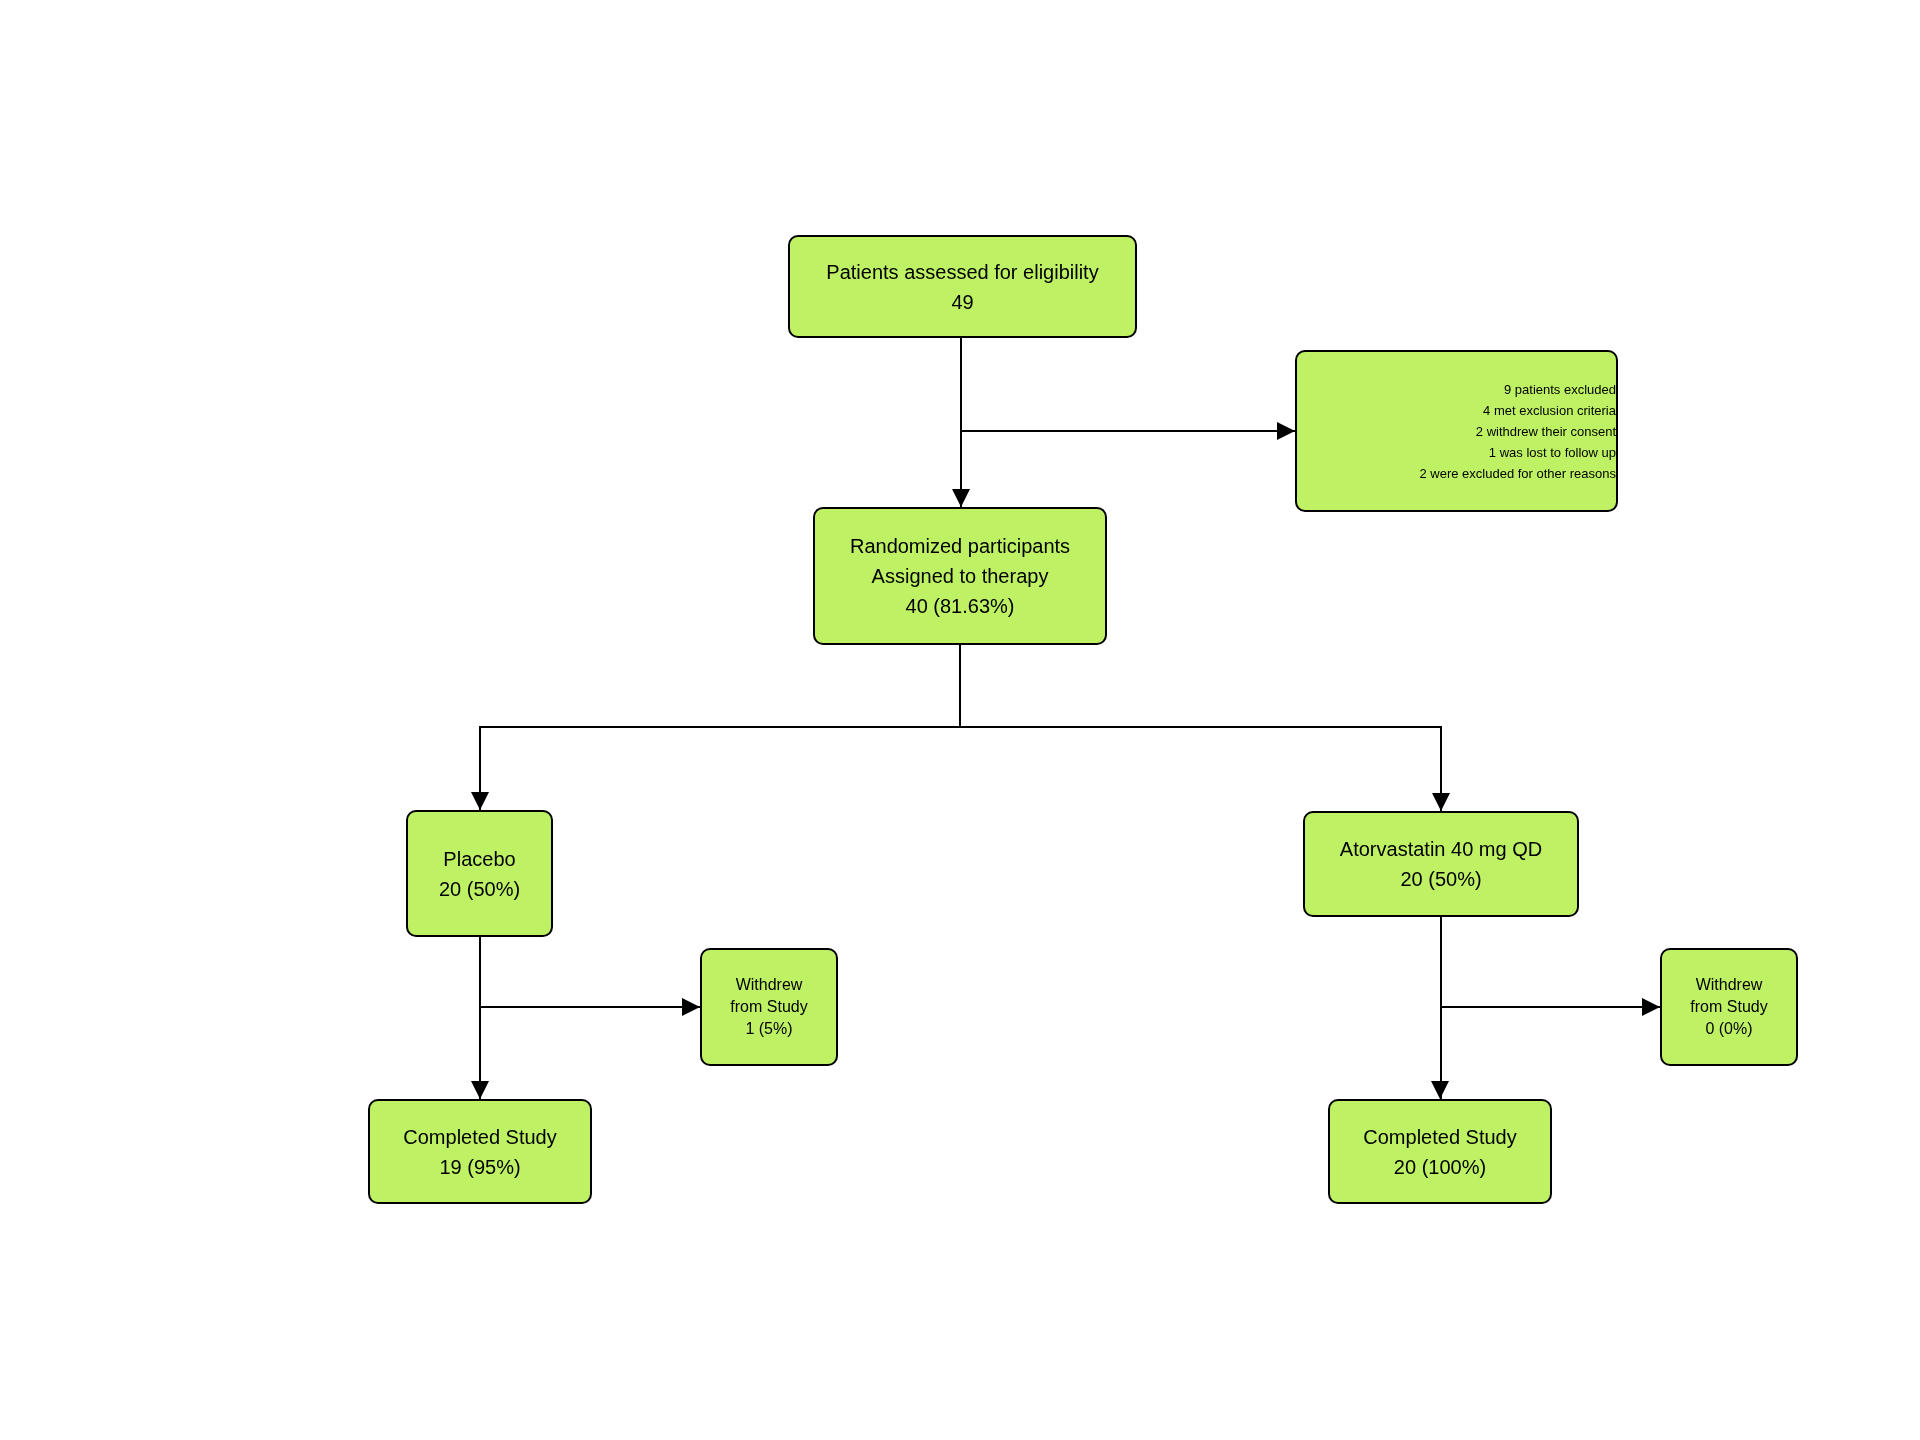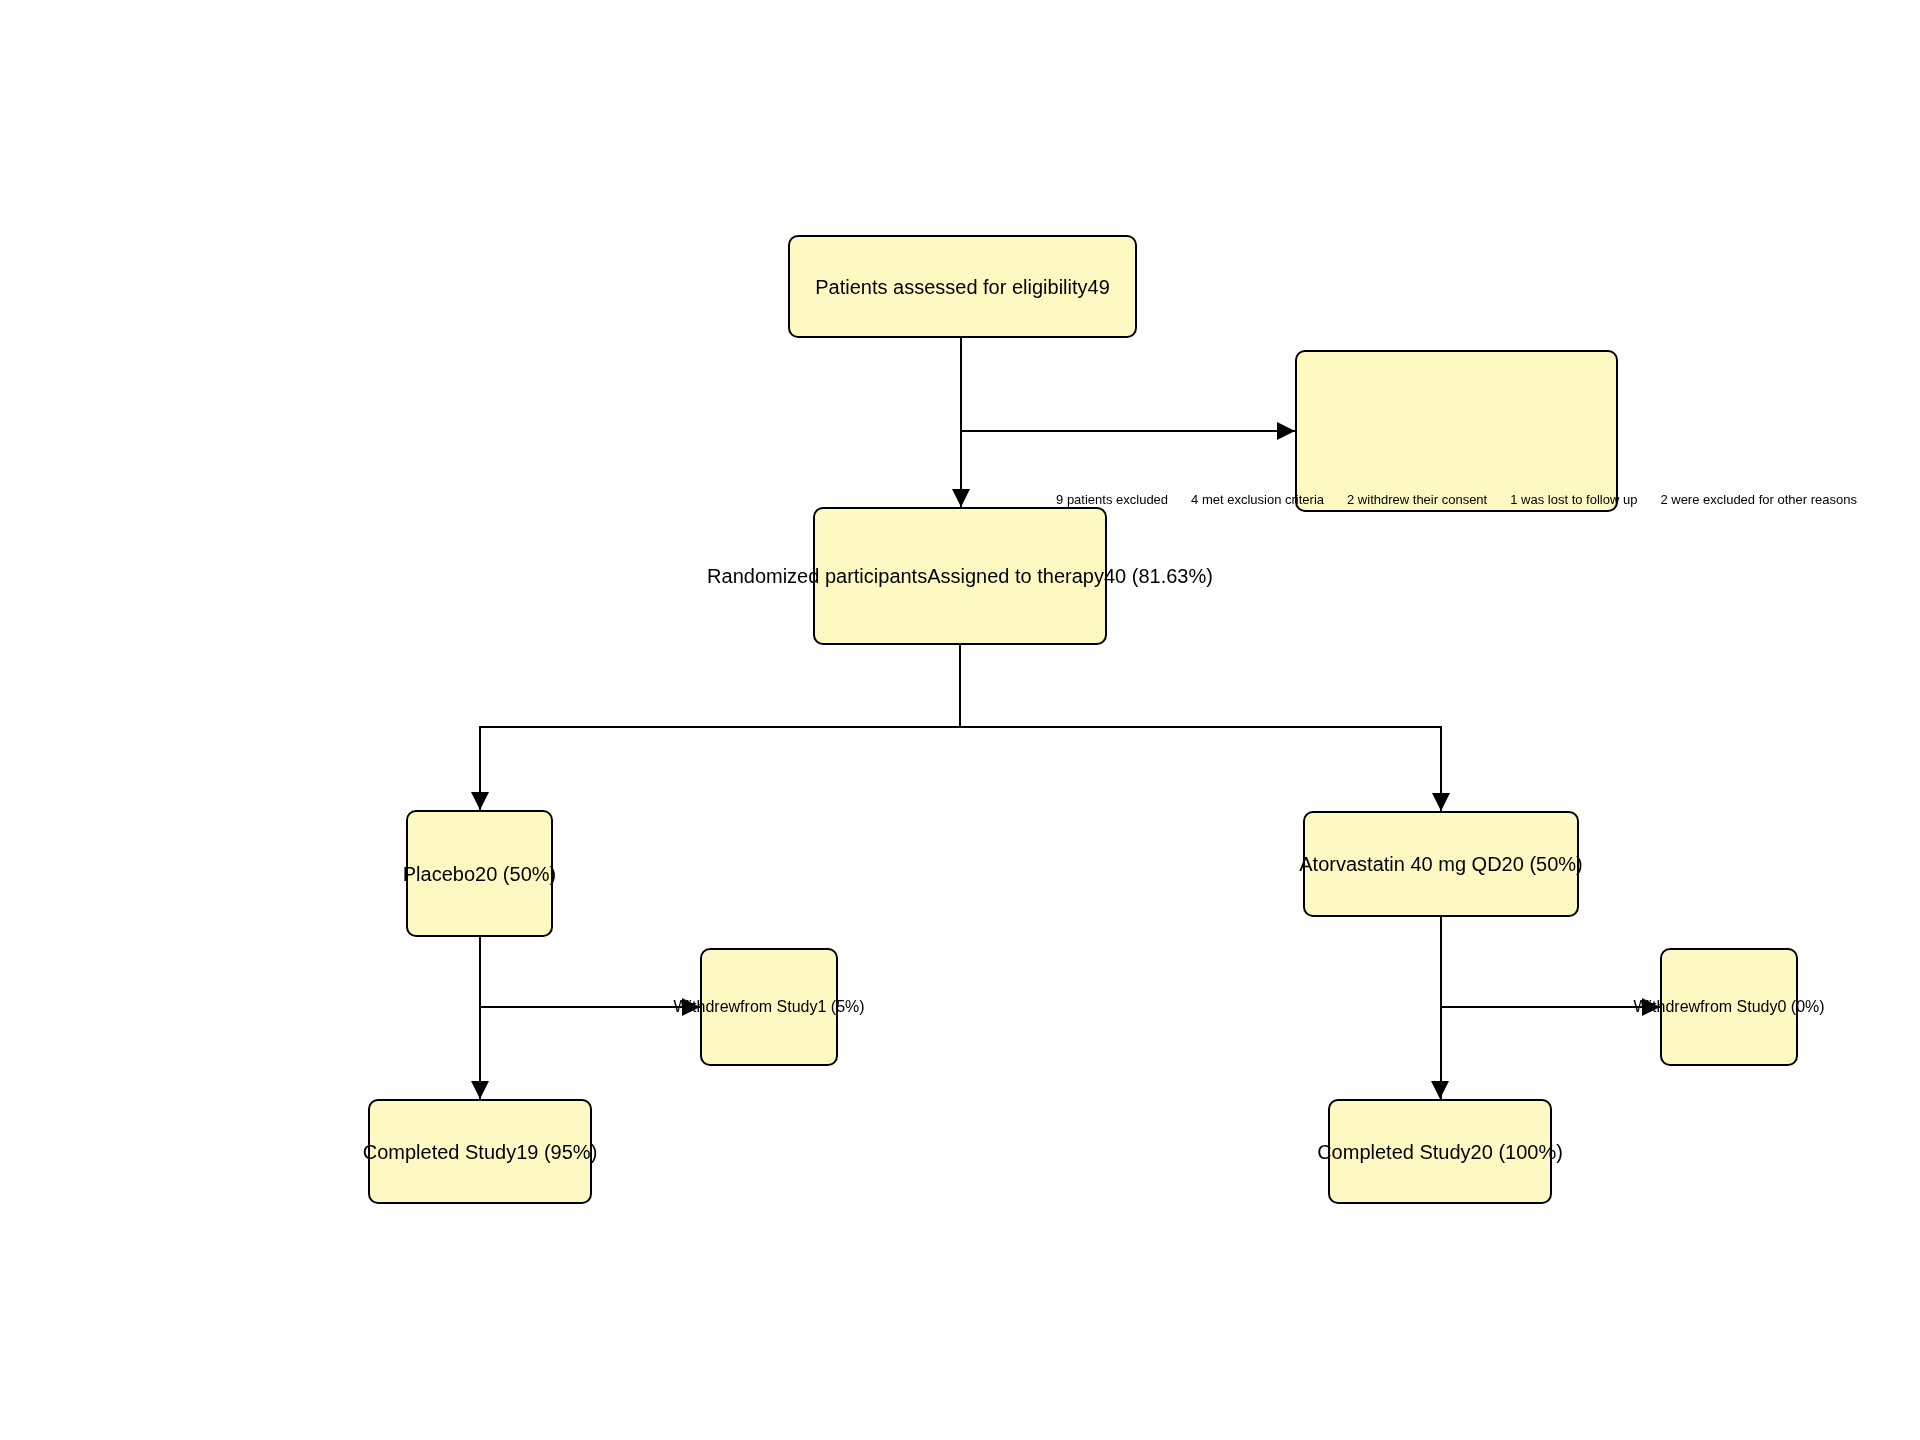--- a/index.html
+++ b/index.html
@@ -14,23 +14,23 @@
     background: #ffffff;
     color: #000000;
     font-family: "Liberation Sans", sans-serif;
     overflow: hidden;
   }
   .node {
     position: absolute;
     box-sizing: border-box;
     border: 2px solid #000000;
     border-radius: 10px;
-    background: #fef9c3;
+    background: #bef264;
     display: flex;
-    flex-direction: row;
+    flex-direction: column;
     justify-content: center;
     align-items: center;
     text-align: center;
   }
   .node .ln { display: block; white-space: nowrap; }
   .main  { font-size: 20px; line-height: 30px; }
   .small { font-size: 16px; line-height: 22px; }
   .excluded-box {
     font-size: 13px;
     line-height: 21px;

